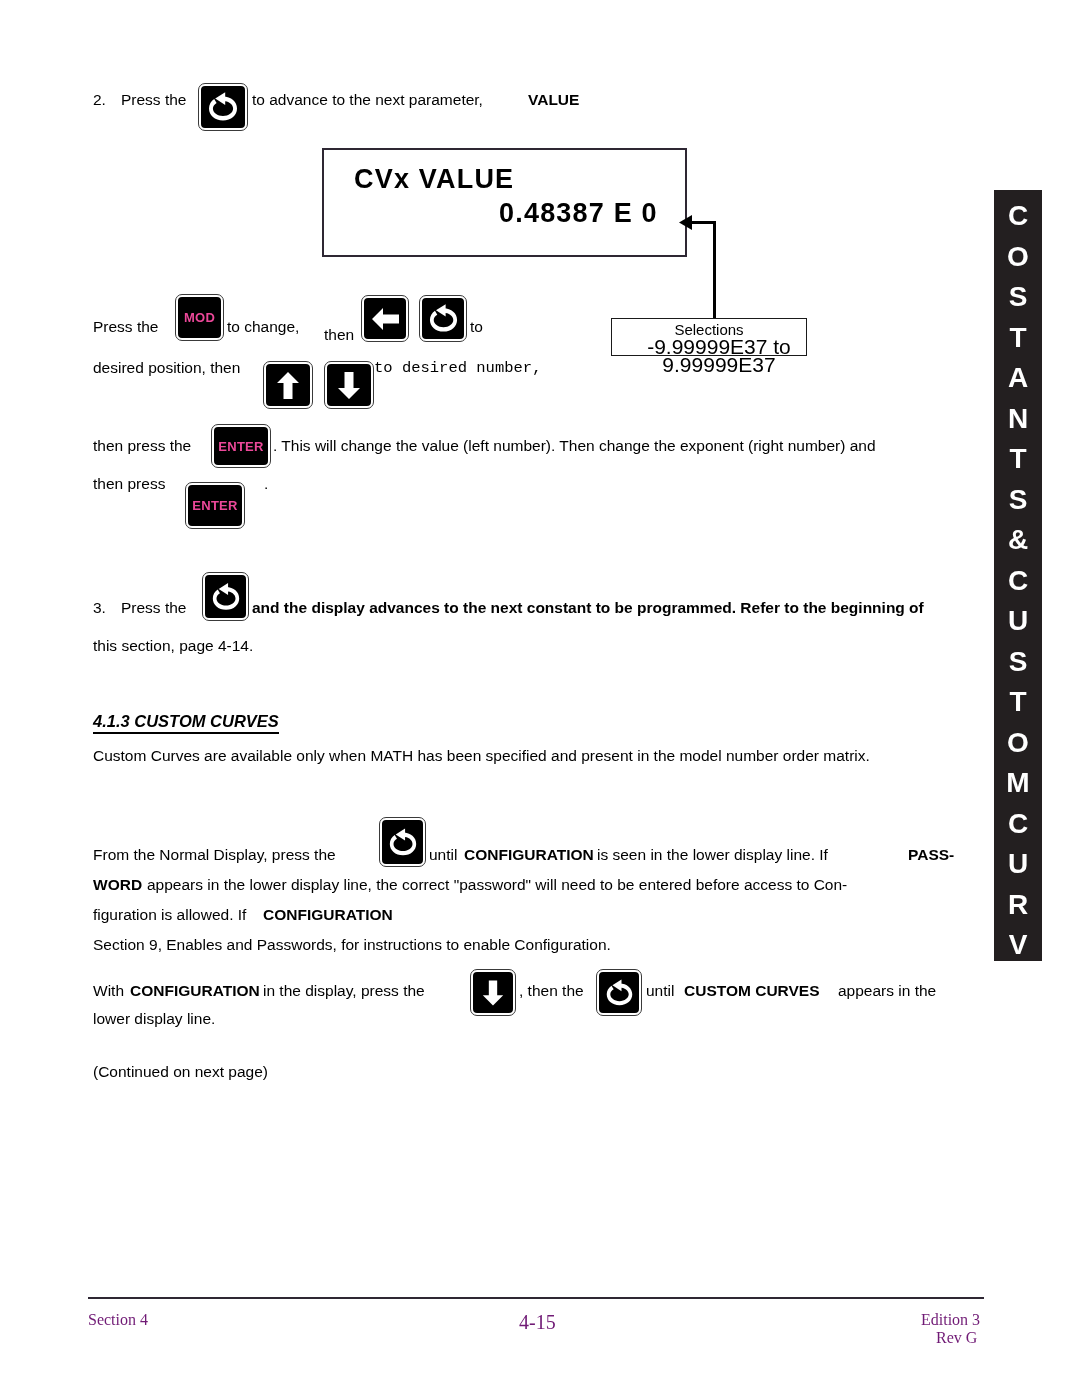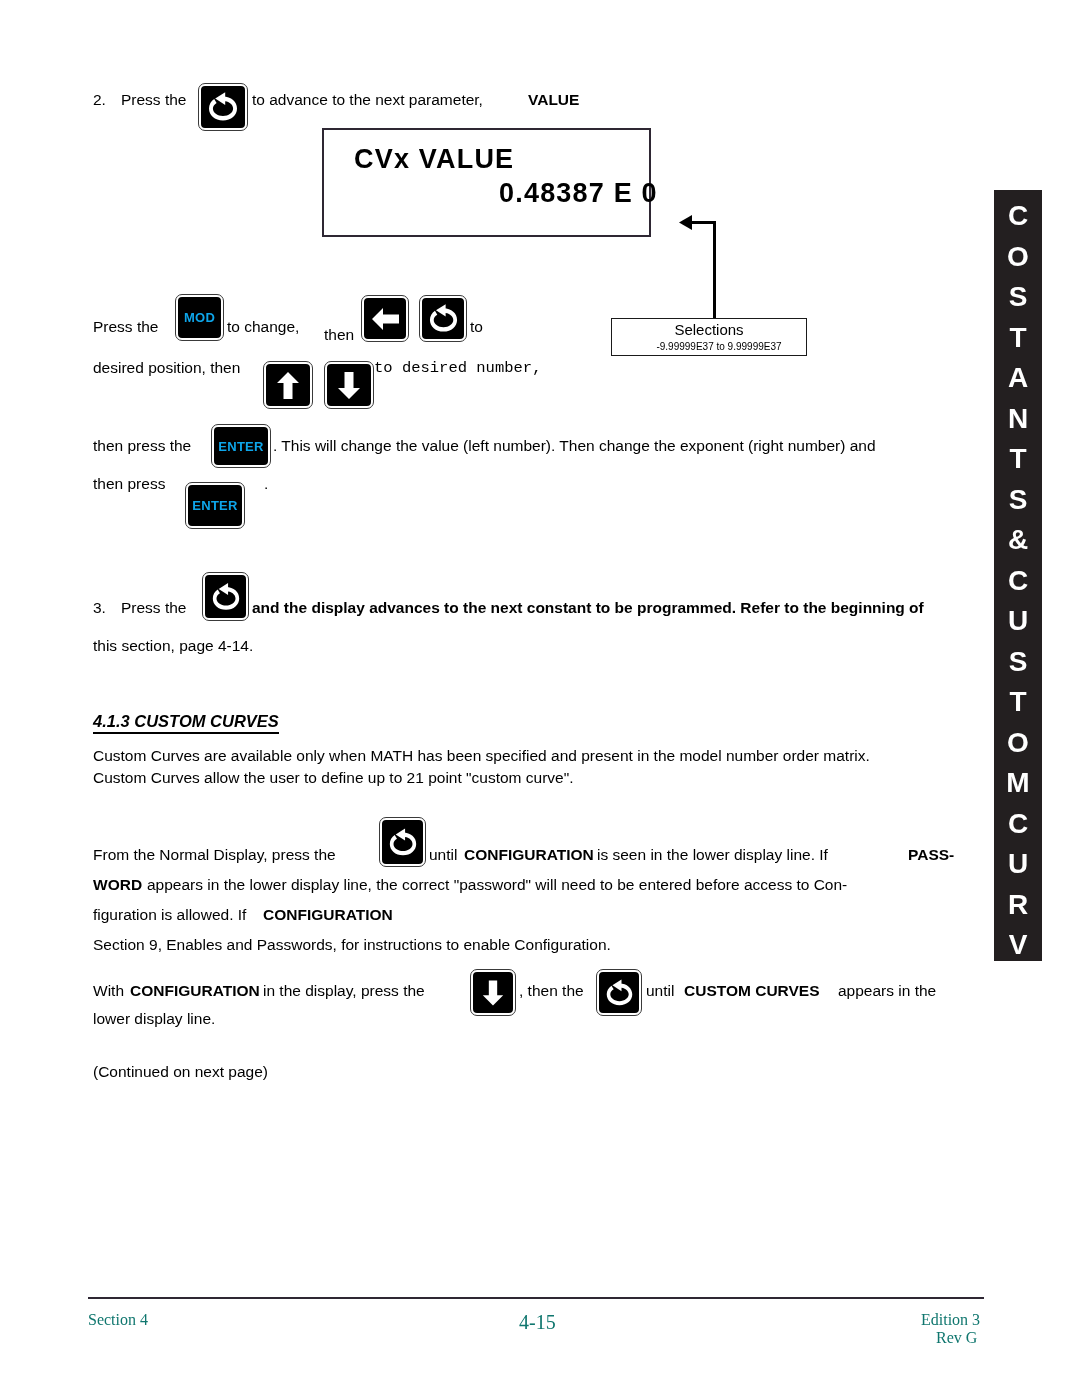--- a/index.html
+++ b/index.html
@@ -35,21 +35,21 @@
     box-sizing: border-box;
     background: #000;
     border: 2.5px solid #fff;
     outline: 1.5px solid #3a3a3a;
     border-radius: 6px;
     display: flex;
     align-items: center;
     justify-content: center;
   }
   .btn .lbl {
-    color: #0ea5e9;
+    color: #ec4899;
     font-family: "Liberation Sans", sans-serif;
     font-weight: bold;
     letter-spacing: 0.3px;
     line-height: 1;
   }
   .btn svg { display: block; }
 
   
   .lcd {
     position: absolute;
@@ -90,21 +90,21 @@
     padding-top: 2px;
   }
   .sel-title {
     font-family: "Liberation Sans", sans-serif;
     font-size: 15px;
     color: #000;
     line-height: 17px;
   }
   .sel-range {
     font-family: "Liberation Sans", sans-serif;
-    font-size: 10px;
+    font-size: 21px;
     color: #000;
     line-height: 18px;
     margin-left: 20px;
   }
   .conn {
     position: absolute;
     background: #000;
   }
 
   
@@ -145,21 +145,21 @@
     left: 88px;
     top: 1297px;
     width: 896px;
     height: 2px;
     background: #2e2733;
   }
   .foot {
     position: absolute;
     font-family: "Liberation Serif", serif;
     font-size: 16px;
-    color: #0f766e;
+    color: #701a75;
     white-space: nowrap;
   }
 </style>
 </head>
 <body>
 
 <div id="page">
 
   <div class="txt" style="left:93px; top:90px;">2.</div>
   <div class="txt" style="left:121px; top:90px;">Press the</div>
@@ -170,21 +170,21 @@
         <path d="M17 5.5 C25.2 5.5 31 10.8 31 17.5 C31 24.2 25.2 29.5 17 29.5 C8.8 29.5 3 24.2 3 17.5 C3 13.6 5.0 10.2 8.2 8.0 L10.6 12.0 C8.3 13.4 6.9 15.3 6.9 17.5 C6.9 21.6 11.4 25.0 17 25.0 C22.6 25.0 27.1 21.6 27.1 17.5 C27.1 13.4 22.6 10.0 17 10.0 Z" fill="#ffffff"></path>
         <path d="M19.2 1.2 L19.2 14.0 L9.2 7.6 Z" fill="#ffffff"></path>
       </svg>
     </span>
   </div>
 
   <div class="txt" style="left:252px; top:90px;">to advance to the next parameter,</div>
   <div class="txt b" style="left:528px; top:90px;">VALUE</div>
   <div class="txt" style="left:574px; top:90px;">.</div>
 
-  <div class="lcd" style="left:322px; top:128px; width:329px; height:109px;">
+  <div class="lcd" style="left:322px; top:148px; width:365px; height:109px;">
     <div class="line1">CVx VALUE</div>
     <div class="line2">0.48387 E 0</div>
   </div>
 
   <div class="conn" style="left:713px; top:221px; width:2.5px; height:98px;"></div>
   <div class="conn" style="left:683px; top:221px; width:32px; height:2.5px;"></div>
   <svg style="position:absolute; left:679px; top:214px;" width="14" height="17" viewBox="0 0 14 17">
     <path d="M0 8.5 L13 1 L13 16 Z" fill="#000000"></path>
   </svg>
 
@@ -268,21 +268,20 @@
       </svg>
     </span>
   </div>
 
   <div class="txt" style="left:252px; top:598px;font-weight:bold;">and the display advances to the next constant to be programmed.  Refer to the beginning of</div>
   <div class="txt" style="left:93px; top:636px;">this section, page 4-14.</div>
 
   <div class="sec-head" style="left:93px; top:712px;">4.1.3  CUSTOM CURVES</div>
 
   <div class="txt" style="left:93px; top:746px;">Custom Curves are available only when MATH has been specified and present in the model number order matrix.</div>
-  <div class="txt" style="left:93px; top:768px;">Custom Curves allow the user to define up to 21 point "custom curve".</div>
 
   <div class="txt" style="left:93px; top:845px;">From the Normal Display, press the</div>
 
   <div class="btn" style="left:380px; top:818px; width:45px; height:48px;">
     <span>
       <svg width="32" height="33" viewBox="0 0 34 32">
         <path d="M17 5.5 C25.2 5.5 31 10.8 31 17.5 C31 24.2 25.2 29.5 17 29.5 C8.8 29.5 3 24.2 3 17.5 C3 13.6 5.0 10.2 8.2 8.0 L10.6 12.0 C8.3 13.4 6.9 15.3 6.9 17.5 C6.9 21.6 11.4 25.0 17 25.0 C22.6 25.0 27.1 21.6 27.1 17.5 C27.1 13.4 22.6 10.0 17 10.0 Z" fill="#ffffff"></path>
         <path d="M19.2 1.2 L19.2 14.0 L9.2 7.6 Z" fill="#ffffff"></path>
       </svg>
     </span>

